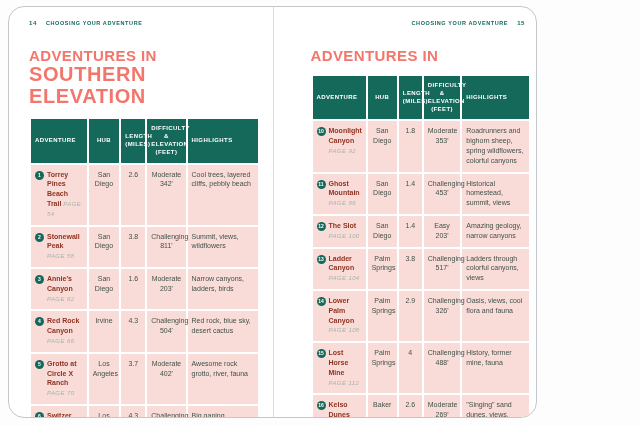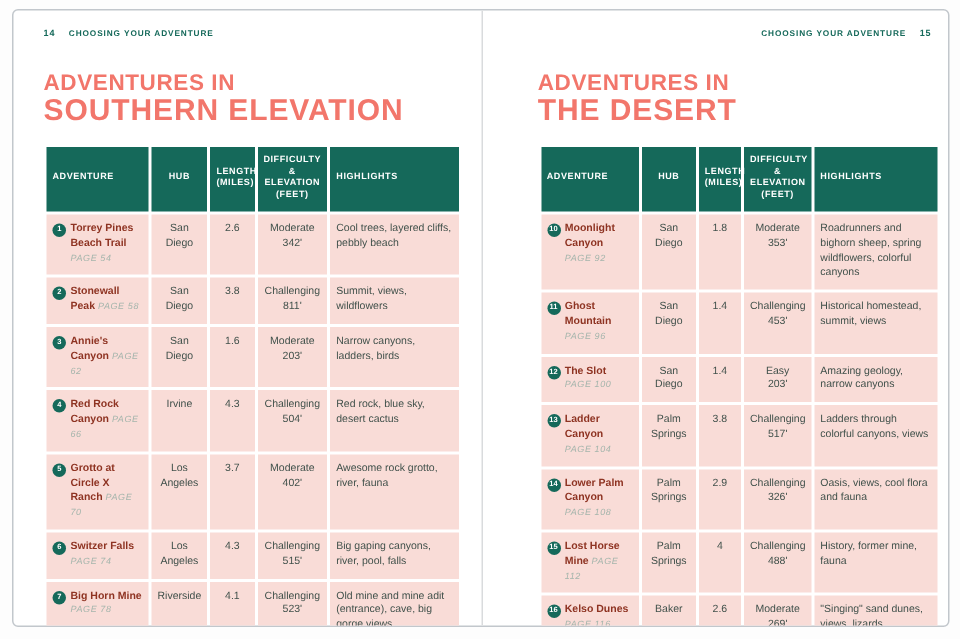--- a/index.html
+++ b/index.html
@@ -2,22 +2,22 @@
 <html style="--teal: #15695A; --coral: #F2766B; --row-pink: #F9DCD7; --name-red: #8E3322; --pageref: #A5B5AC; --body-text: #41514B;"><head>
 <meta charset="utf-8">
 <style>
   :root{
     --teal:#15695A; --coral:#F2766B; --row-pink:#F9DCD7; --name-red:#8E3322;
     --pageref:#A5B5AC; --body-text:#41514B; --page-border:#C2C7CC; --gutter:#D9DBDD;
   }
   *{box-sizing:border-box; margin:0; padding:0;}
   html,body{width:640px; height:426px; background:#FDFDFD; font-family:"Liberation Sans", sans-serif;}
   .spread{
-    position:absolute; left:8px; top:6px; width:625px; height:412px;
-    background:#fff; border:1px solid var(--page-border); border-radius:4px;
+    position:absolute; left:8px; top:6px; width:529px; height:412px;
+    background:#fff; border:1px solid var(--page-border); border-radius:16px;
     display:flex; overflow:hidden;
   }
   .gutter{position:absolute; left:50%; top:0; bottom:0; width:1px; background:var(--gutter);}
   .page{position:relative; width:50%; height:100%; padding-top:13px;}
   .page-left{padding-left:20px; padding-right:13px;}
   .page-right{padding-left:38px; padding-right:5px;}
   .running-head{
     display:flex; align-items:baseline; gap:9px;
     font-size:5.5px; font-weight:bold; letter-spacing:0.6px;
     color:var(--teal); text-transform:uppercase;
@@ -166,21 +166,20 @@
         </tbody>
       </table>
   </div>
   <div class="page page-right">
     <div class="running-head right">
       <span>CHOOSING YOUR ADVENTURE</span>
       <span class="folio">15</span>
     </div>
     <h1 class="title">
       <span class="t1">ADVENTURES IN</span>
-      <span class="t2">THE DESERT</span>
     </h1>
     <table>
         <thead>
           <tr>
             <th class="c0">ADVENTURE</th>
             <th class="c1">HUB</th>
             <th class="c2">LENGTH
 (MILES)</th>
             <th class="c3">DIFFICULTY
 &amp; ELEVATION

